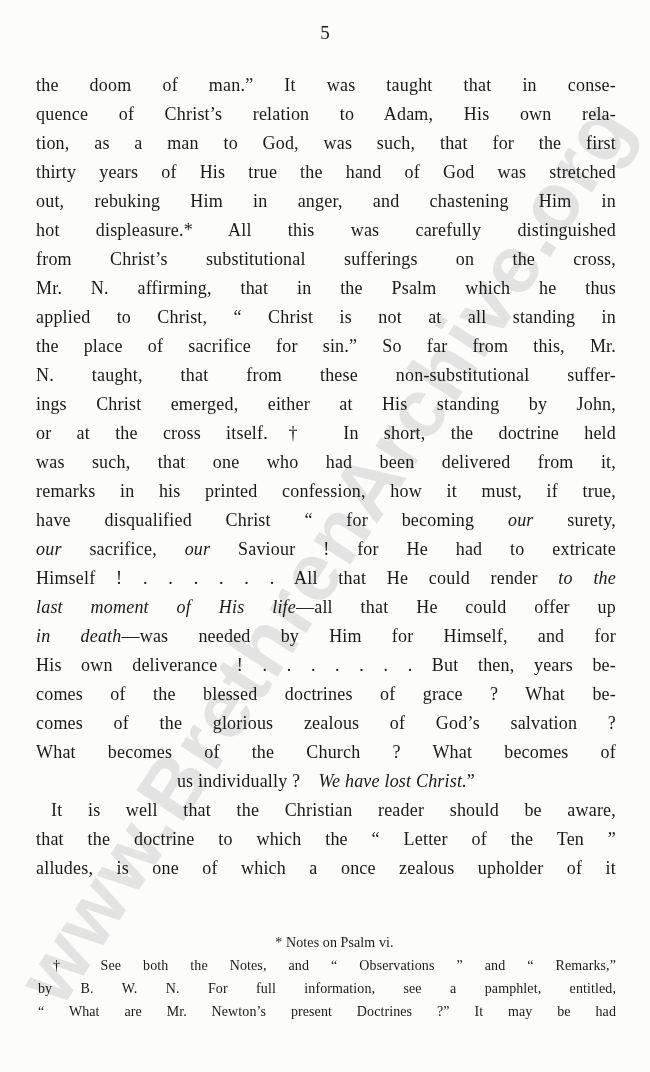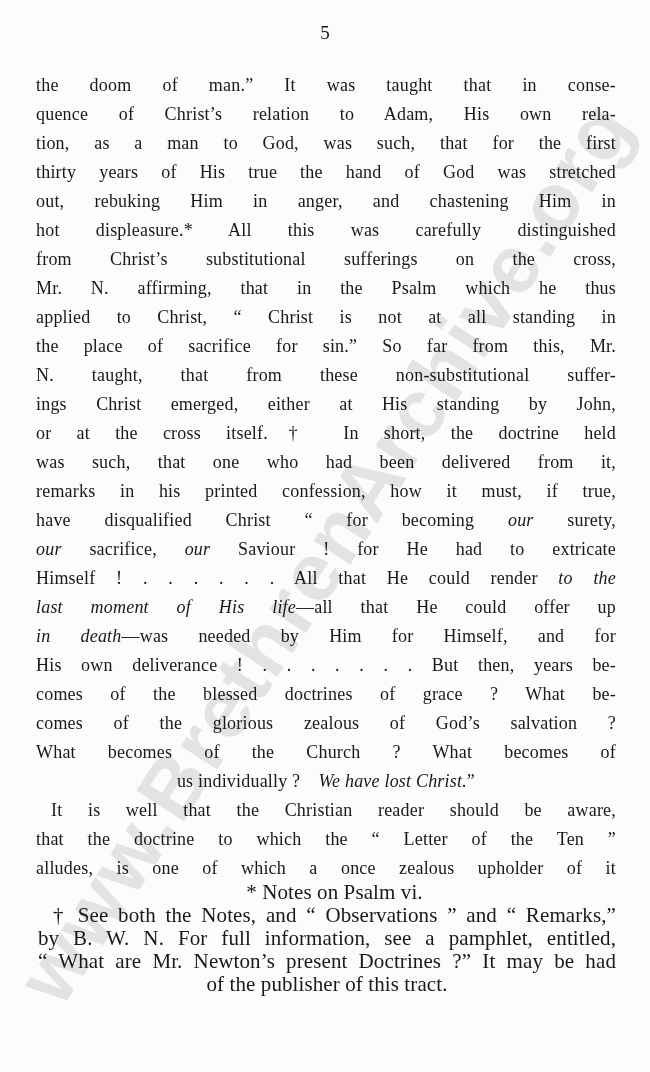--- a/index.html
+++ b/index.html
@@ -44,24 +44,24 @@
     top: 71px;
     left: 36px;
     width: 580px;
     font-size: 18px;
     line-height: 29px;
     letter-spacing: 0.2px;
     z-index: 1;
   }
   .footnotes {
     position: absolute;
-    top: 881px;
+    top: 931px;
     left: 38px;
     width: 578px;
-    font-size: 21px;
+    font-size: 14px;
     line-height: 23px;
     letter-spacing: 0.1px;
     z-index: 1;
   }
   .line { text-align: center; }
   .line.j {
     text-align: justify;
     text-align-last: justify;
   }
   .line.ind { text-indent: 15px; }
@@ -104,15 +104,14 @@
       <div class="line j ind"><span>It is well that the Christian reader should be aware,</span></div>
       <div class="line j"><span>that the doctrine to which the “ Letter of the Ten ”</span></div>
       <div class="line j"><span>alludes, is one of which a once zealous upholder of it</span></div>
     </div>
 
   <div class="footnotes">
       <div class="line ind"><span>* Notes on Psalm vi.</span></div>
       <div class="line j ind"><span>† See both the Notes, and “ Observations ” and “ Remarks,”</span></div>
       <div class="line j"><span>by B. W. N.  For full information, see a pamphlet, entitled,</span></div>
       <div class="line j"><span>“ What are Mr. Newton’s present Doctrines ?”  It may be had</span></div>
-      <div class="line"><span>of the publisher of this tract.</span></div>
     </div>
 </div>
 
 </body></html>

